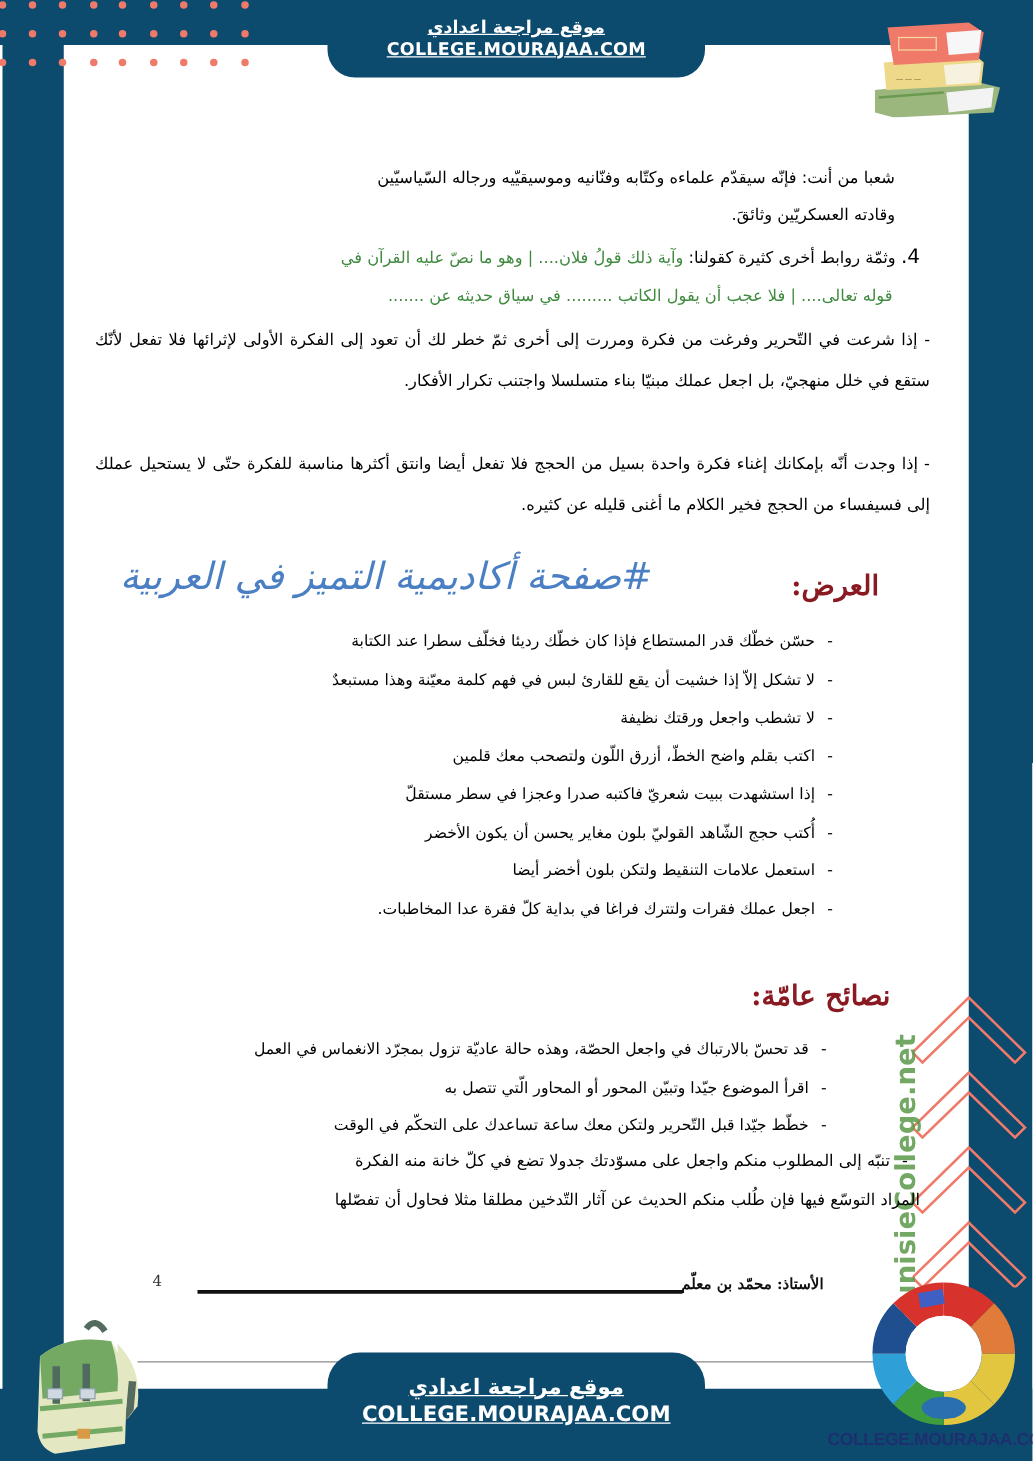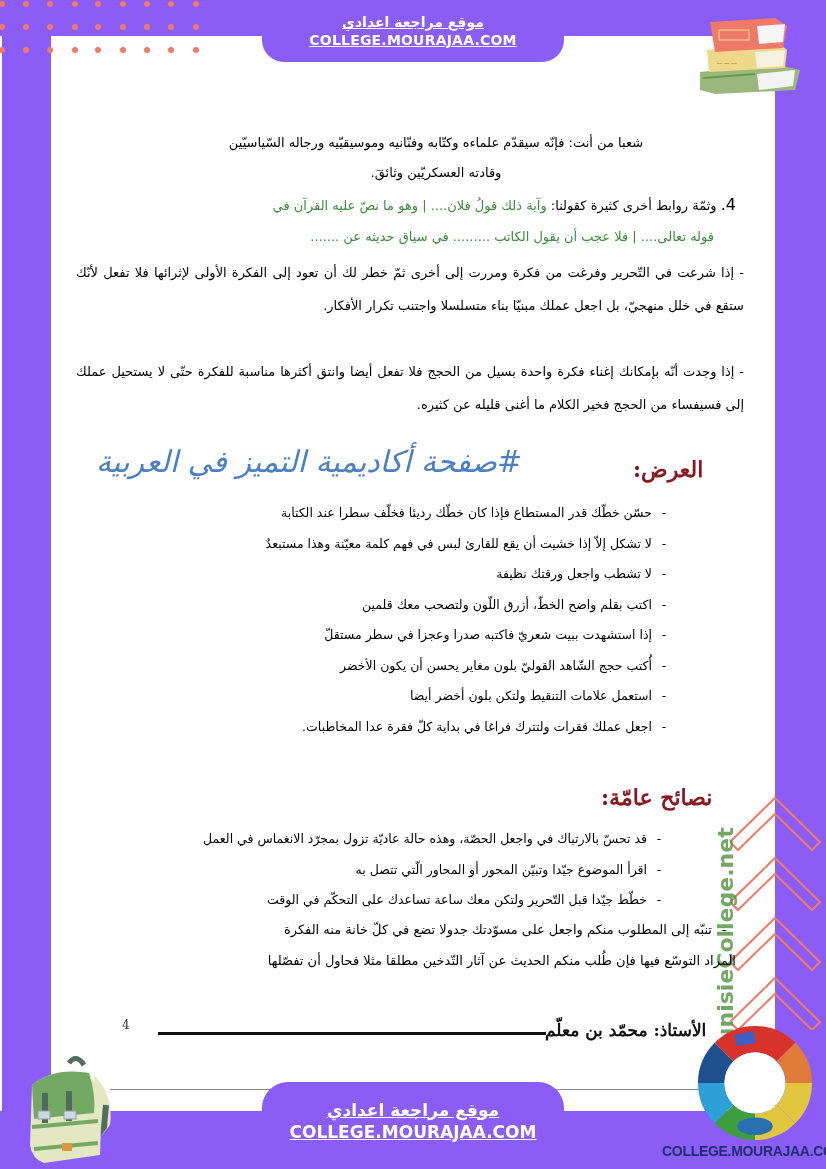--- a/index.html
+++ b/index.html
@@ -1,19 +1,19 @@
 <!DOCTYPE html>
 <html><head>
 <meta charset="utf-8">
 <style>
   * { box-sizing: border-box; margin: 0; padding: 0; }
   html, body { width: 826px; height: 1169px; overflow: hidden; background: #ffffff; }
   body { position: relative; font-family: "DejaVu Sans", sans-serif; }
 
-  .green { background: #8b5cf6; }
+  .green { background: #0c4a6e; }
 
   
   .band-top { position: absolute; left: 0; top: 0; width: 826px; height: 36px; }
   .bar-left { position: absolute; left: 2px; top: 0; width: 49px; height: 1169px; }
   .bar-right { position: absolute; left: 775px; top: 0; width: 51px; height: 1169px; }
   .band-bottom { position: absolute; left: 0; top: 1111px; width: 826px; height: 58px; }
   .bottom-rule { position: absolute; left: 110px; top: 1089px; width: 640px; height: 1px; background: #8a8a8a; }
 
   
   .dots { position: absolute; left: 0; top: 0; width: 210px; height: 60px; }
@@ -79,21 +79,21 @@
     position: absolute; direction: rtl; font-family: "DejaVu Sans", sans-serif;
     color: #4a7fc4; font-size: 30px; letter-spacing: 1px;
   }
 
   .list { position: absolute; direction: rtl; list-style: none; }
   .list li { font-size: 12.5px; line-height: 30.5px; white-space: nowrap; }
   .list li .dash { display: inline-block; width: 24px; text-align: center; }
 
   .footer-teacher {
     position: absolute; left: 545px; top: 1020px; font-family: "DejaVu Serif", serif;
-    font-weight: bold; font-size: 17px; direction: rtl; color: #111;
+    font-weight: bold; font-size: 12px; direction: rtl; color: #111;
   }
   .footer-line { position: absolute; left: 158px; top: 1032px; width: 388px; height: 3px; background: #111; }
   .page-num { position: absolute; left: 122px; top: 1018px; font-family: "DejaVu Serif", serif; font-size: 12px; color: #333; }
 </style>
 </head>
 <body>
 
 <div class="band-top green"></div>
 <div class="bar-left green"></div>
 <div class="bar-right green"></div>
@@ -170,21 +170,21 @@
     <path d="M0 232 L45 188 L90 232 L82 240 L45 204 L8 240 Z"></path>
   </g>
 </svg>
 
 <div class="watermark">
   <span>tunisieCollege.net</span>
 </div>
 
 <div>
 
-  <div class="para" style="top:128px; right:110px; width:560px; line-height:30px; text-align:center;">
+  <div class="para" style="top:128px; right:110px; width:560px; line-height:30px; text-align:right;">
     <div>شعبا من أنت: فإنّه سيقدّم علماءه وكتّابه وفنّانيه وموسيقيّيه ورجاله السّياسيّين</div>
     <div>وقادته العسكريّين وثائقَ.</div>
   </div>
   <div class="para" style="top:189px; right:90px; width:620px; line-height:31px; text-align:right; font-size:13px;">
     <div>
       <span style="font-size:16px;">4.</span>
       <span>وثمّة روابط أخرى كثيرة كقولنا:</span>
       <span class="green-text">وآية ذلك قولُ فلان.... | وهو ما نصّ عليه القرآن في</span>
     </div>
     <div style="margin-right:22px;" class="green-text">قوله تعالى.... | فلا عجب أن يقول الكاتب ......... في سياق حديثه عن .......</div>

